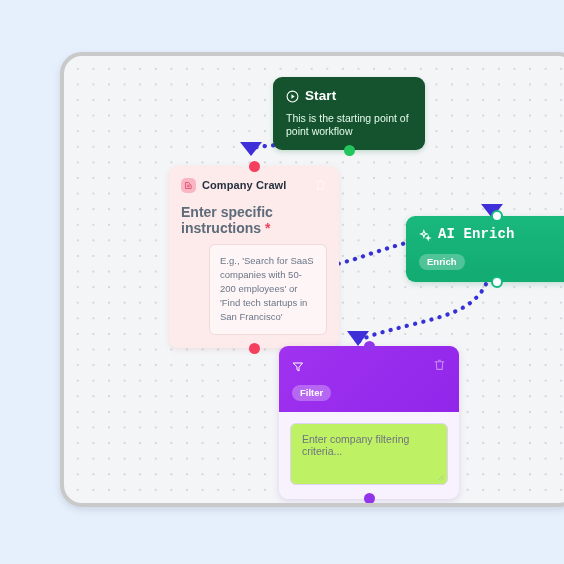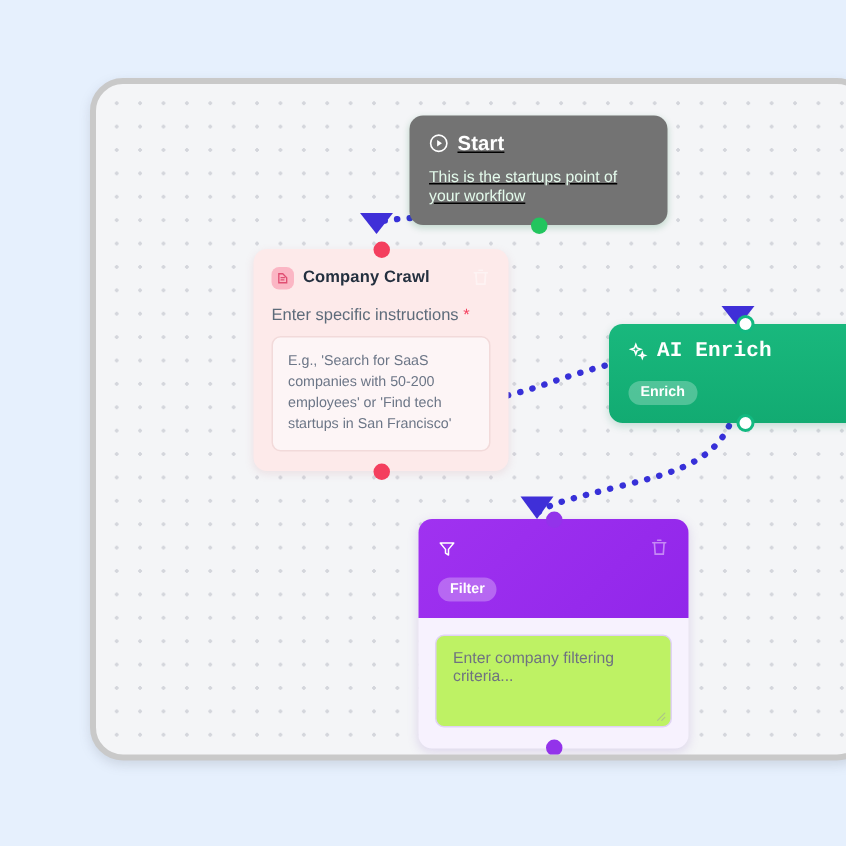--- a/index.html
+++ b/index.html
@@ -94,26 +94,25 @@
   .handle-red   { width: 11px; height: 11px; background: #f43f5e; }
   .handle-green { width: 11px; height: 11px; background: #22c55e; }
   .handle-purple{ width: 11px; height: 11px; background: #9333ea; }
   .handle-ring  { width: 12px; height: 12px; background: #ffffff;
                   border: 2.4px solid #12b981; }
 
   
   #node-start {
     left: 209px;
     top: 21px;
-    width: 172px;
-    background: #737373;
+    width: 152px;
+    background: #14532d;
     padding: 11px 13px 12px;
     box-shadow: 0 2px 5px rgba(20,120,60,0.22);
     border-radius: 9px;
-    text-decoration: underline;
   }
   #node-start .node-title { color: #ffffff; }
   #node-start .subtitle {
     color: #e4fbec;
     font-size: 10.5px;
     margin-top: 5px;
     line-height: 13px;
   }
 
   
@@ -128,34 +127,36 @@
   }
   #node-crawl .icon-badge {
     width: 15px; height: 15px;
     border-radius: 5px;
     background: #fbb6c4;
     display: flex; align-items: center; justify-content: center;
     flex: 0 0 auto;
   }
   #node-crawl .node-title { color: #24303f; font-size: 11px; line-height: 15px; }
   #node-crawl .field-label {
-    font-size: 11px;
+    font-size: 14px;
     color: #5d6b7a;
     margin-top: 11px;
+    font-weight: bold;
   }
   #node-crawl .req { color: #f43f5e; }
   #node-crawl .textbox {
     margin-top: 8px;
     background: #fdf5f6;
     border: 1px solid #f2dada;
     border-radius: 6px;
     padding: 9px 10px 10px;
     font-size: 9.5px;
     line-height: 14px;
     color: #6c7687;
+    margin-left: 28px;
   }
 
   
   #node-enrich {
     left: 342px;
     top: 160px;
     width: 190px;
     background: #15b47a;
     background: linear-gradient(180deg,#19b87d 0%, #12ab72 100%);
     border-radius: 9px;
@@ -231,21 +232,21 @@
   <div class="node" id="node-start">
     <div class="node-head">
       <span style="flex:0 0 auto;margin-top:1px;">
         <svg width="13" height="13" viewBox="0 0 24 24" fill="none" stroke="#ffffff" stroke-width="2">
           <circle cx="12" cy="12" r="10"></circle>
           <polygon points="10,8 16,12 10,16" fill="#ffffff" stroke="none"></polygon>
         </svg>
       </span>
       <span class="node-title">Start</span>
     </div>
-    <div class="subtitle">This is the startups point of your workflow</div>
+    <div class="subtitle">This is the starting point of point workflow</div>
     <div class="handle handle-green" style="left:50%;margin-left:-5.5px;bottom:-5.5px;"></div>
   </div>
 
   <div class="node" id="node-crawl">
     <div class="node-head">
       <span class="icon-badge">
         <svg width="9" height="9" viewBox="0 0 24 24" fill="none" stroke="#e04e72" stroke-width="2.4" stroke-linecap="round">
           <path d="M5 4 L12 4 L19 11 L19 20 L5 20 Z"></path>
           <path d="M9 11 L15 11 M9 15 L14 15"></path>
         </svg>

